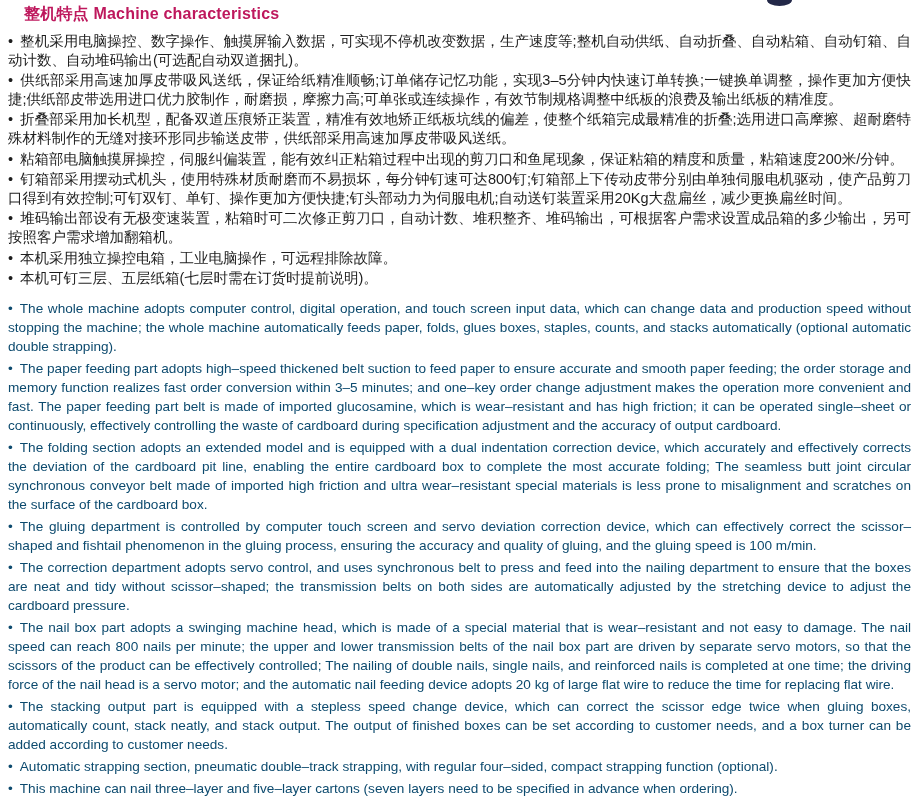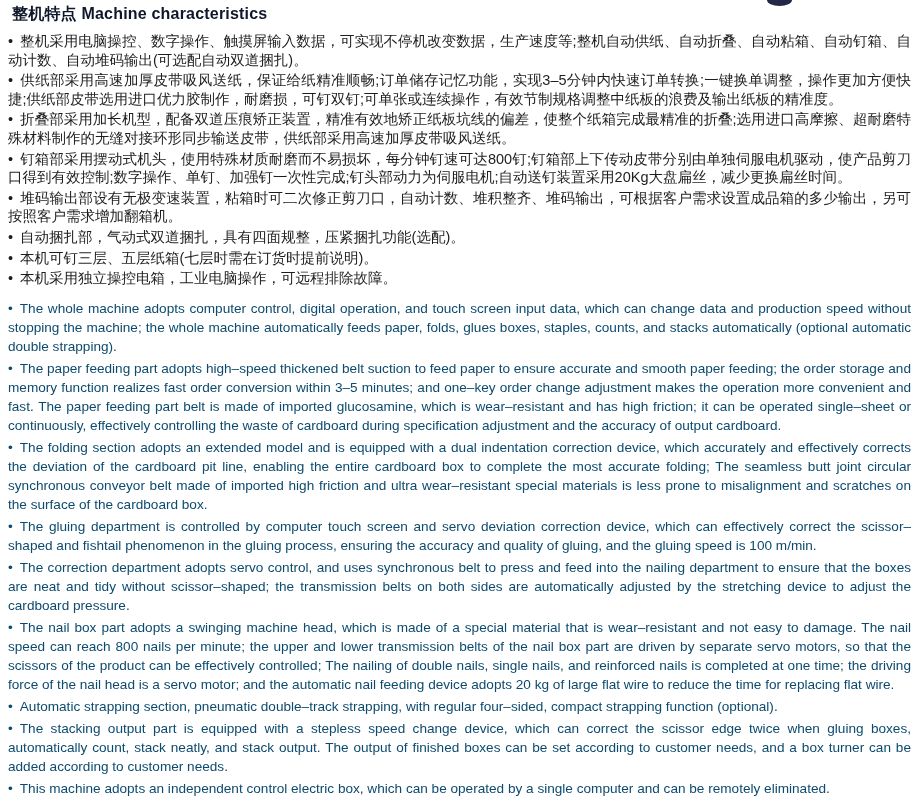--- a/index.html
+++ b/index.html
@@ -14,22 +14,22 @@
     font-family: "Liberation Sans", "DejaVu Sans", sans-serif;
     color: #1c1c1c;
     position: relative;
   }
   .page {
     padding: 2px 8px 0 8px;
   }
   .doc-title {
     font-size: 16px;
     font-weight: bold;
-    color: #0f172a;
-    margin: 2px 0 7px 4px;
+    color: #be185d;
+    margin: 2px 0 7px 16px;
     letter-spacing: 0.2px;
   }
   .section-zh .bullet-item {
     font-size: 14.5px;
     line-height: 18.6px;
     margin: 0 0 2px 0;
     text-align: justify;
     color: #1d1d1d;
   }
   .section-en {
@@ -59,33 +59,34 @@
 </head>
 <body>
 
 <div class="cutoff-logo"></div>
 
 <div class="page">
   <h1 class="doc-title">整机特点 Machine characteristics</h1>
 
   <div class="section-zh">
       <p class="bullet-item"><span class="bullet-dot">•</span><span>整机采用电脑操控、数字操作、触摸屏输入数据，可实现不停机改变数据，生产速度等;整机自动供纸、自动折叠、自动粘箱、自动钉箱、自动计数、自动堆码输出(可选配自动双道捆扎)。</span></p>
-      <p class="bullet-item"><span class="bullet-dot">•</span><span>供纸部采用高速加厚皮带吸风送纸，保证给纸精准顺畅;订单储存记忆功能，实现3–5分钟内快速订单转换;一键换单调整，操作更加方便快捷;供纸部皮带选用进口优力胶制作，耐磨损，可钉双钉;可单张或连续操作，有效节制规格调整中纸板的浪费及输出纸板的精准度。</span></p>
+      <p class="bullet-item"><span class="bullet-dot">•</span><span>供纸部采用高速加厚皮带吸风送纸，保证给纸精准顺畅;订单储存记忆功能，实现3–5分钟内快速订单转换;一键换单调整，操作更加方便快捷;供纸部皮带选用进口优力胶制作，耐磨损，摩擦力高;可单张或连续操作，有效节制规格调整中纸板的浪费及输出纸板的精准度。</span></p>
       <p class="bullet-item"><span class="bullet-dot">•</span><span>折叠部采用加长机型，配备双道压痕矫正装置，精准有效地矫正纸板坑线的偏差，使整个纸箱完成最精准的折叠;选用进口高摩擦、超耐磨特殊材料制作的无缝对接环形同步输送皮带，供纸部采用高速加厚皮带吸风送纸。</span></p>
-      <p class="bullet-item"><span class="bullet-dot">•</span><span>钉箱部采用摆动式机头，使用特殊材质耐磨而不易损坏，每分钟钉速可达800钉;钉箱部上下传动皮带分别由单独伺服电机驱动，使产品剪刀口得到有效控制;数字操作、单钉、加强钉一次性完成;钉头部动力为伺服电机;自动送钉装置采用20Kg大盘扁丝，减少更换扁丝时间。</span></p>
+      <p class="bullet-item"><span class="bullet-dot">•</span><span>粘箱部电脑触摸屏操控，伺服纠偏装置，能有效纠正粘箱过程中出现的剪刀口和鱼尾现象，保证粘箱的精度和质量，粘箱速度200米/分钟。</span></p>
+      <p class="bullet-item"><span class="bullet-dot">•</span><span>钉箱部采用摆动式机头，使用特殊材质耐磨而不易损坏，每分钟钉速可达800钉;钉箱部上下传动皮带分别由单独伺服电机驱动，使产品剪刀口得到有效控制;可钉双钉、单钉、操作更加方便快捷;钉头部动力为伺服电机;自动送钉装置采用20Kg大盘扁丝，减少更换扁丝时间。</span></p>
       <p class="bullet-item"><span class="bullet-dot">•</span><span>堆码输出部设有无极变速装置，粘箱时可二次修正剪刀口，自动计数、堆积整齐、堆码输出，可根据客户需求设置成品箱的多少输出，另可按照客户需求增加翻箱机。</span></p>
-      <p class="bullet-item"><span class="bullet-dot">•</span><span>自动捆扎部，气动式双道捆扎，具有四面规整，压紧捆扎功能(选配)。</span></p>
+      <p class="bullet-item"><span class="bullet-dot">•</span><span>本机采用独立操控电箱，工业电脑操作，可远程排除故障。</span></p>
       <p class="bullet-item"><span class="bullet-dot">•</span><span>本机可钉三层、五层纸箱(七层时需在订货时提前说明)。</span></p>
-      <p class="bullet-item"><span class="bullet-dot">•</span><span>本机采用独立操控电箱，工业电脑操作，可远程排除故障。</span></p>
     </div>
 
   <div class="section-en">
       <p class="bullet-item"><span class="bullet-dot">•</span><span>The whole machine adopts computer control, digital operation, and touch screen input data, which can change data and production speed without stopping the machine; the whole machine automatically feeds paper, folds, glues boxes, staples, counts, and stacks automatically (optional automatic double strapping).</span></p>
       <p class="bullet-item"><span class="bullet-dot">•</span><span>The paper feeding part adopts high–speed thickened belt suction to feed paper to ensure accurate and smooth paper feeding; the order storage and memory function realizes fast order conversion within 3–5 minutes; and one–key order change adjustment makes the operation more convenient and fast. The paper feeding part belt is made of imported glucosamine, which is wear–resistant and has high friction; it can be operated single–sheet or continuously, effectively controlling the waste of cardboard during specification adjustment and the accuracy of output cardboard.</span></p>
       <p class="bullet-item"><span class="bullet-dot">•</span><span>The folding section adopts an extended model and is equipped with a dual indentation correction device, which accurately and effectively corrects the deviation of the cardboard pit line, enabling the entire cardboard box to complete the most accurate folding; The seamless butt joint circular synchronous conveyor belt made of imported high friction and ultra wear–resistant special materials is less prone to misalignment and scratches on the surface of the cardboard box.</span></p>
       <p class="bullet-item"><span class="bullet-dot">•</span><span>The gluing department is controlled by computer touch screen and servo deviation correction device, which can effectively correct the scissor–shaped and fishtail phenomenon in the gluing process, ensuring the accuracy and quality of gluing, and the gluing speed is 100 m/min.</span></p>
       <p class="bullet-item"><span class="bullet-dot">•</span><span>The correction department adopts servo control, and uses synchronous belt to press and feed into the nailing department to ensure that the boxes are neat and tidy without scissor–shaped; the transmission belts on both sides are automatically adjusted by the stretching device to adjust the cardboard pressure.</span></p>
       <p class="bullet-item"><span class="bullet-dot">•</span><span>The nail box part adopts a swinging machine head, which is made of a special material that is wear–resistant and not easy to damage. The nail speed can reach 800 nails per minute; the upper and lower transmission belts of the nail box part are driven by separate servo motors, so that the scissors of the product can be effectively controlled; The nailing of double nails, single nails, and reinforced nails is completed at one time; the driving force of the nail head is a servo motor; and the automatic nail feeding device adopts 20 kg of large flat wire to reduce the time for replacing flat wire.</span></p>
+      <p class="bullet-item"><span class="bullet-dot">•</span><span>The stacking output part is equipped with a stepless speed change device, which can correct the scissor edge twice when gluing boxes, automatically count, stack neatly, and stack output. The output of finished boxes can be set according to customer needs, and a box turner can be added according to customer needs.</span></p>
       <p class="bullet-item"><span class="bullet-dot">•</span><span>Automatic strapping section, pneumatic double–track strapping, with regular four–sided, compact strapping function (optional).</span></p>
-      <p class="bullet-item"><span class="bullet-dot">•</span><span>The stacking output part is equipped with a stepless speed change device, which can correct the scissor edge twice when gluing boxes, automatically count, stack neatly, and stack output. The output of finished boxes can be set according to customer needs, and a box turner can be added according to customer needs.</span></p>
+      <p class="bullet-item"><span class="bullet-dot">•</span><span>This machine can nail three–layer and five–layer cartons (seven layers need to be specified in advance when ordering).</span></p>
       <p class="bullet-item"><span class="bullet-dot">•</span><span>This machine adopts an independent control electric box, which can be operated by a single computer and can be remotely eliminated.</span></p>
     </div>
 </div>
 
 </body></html>

